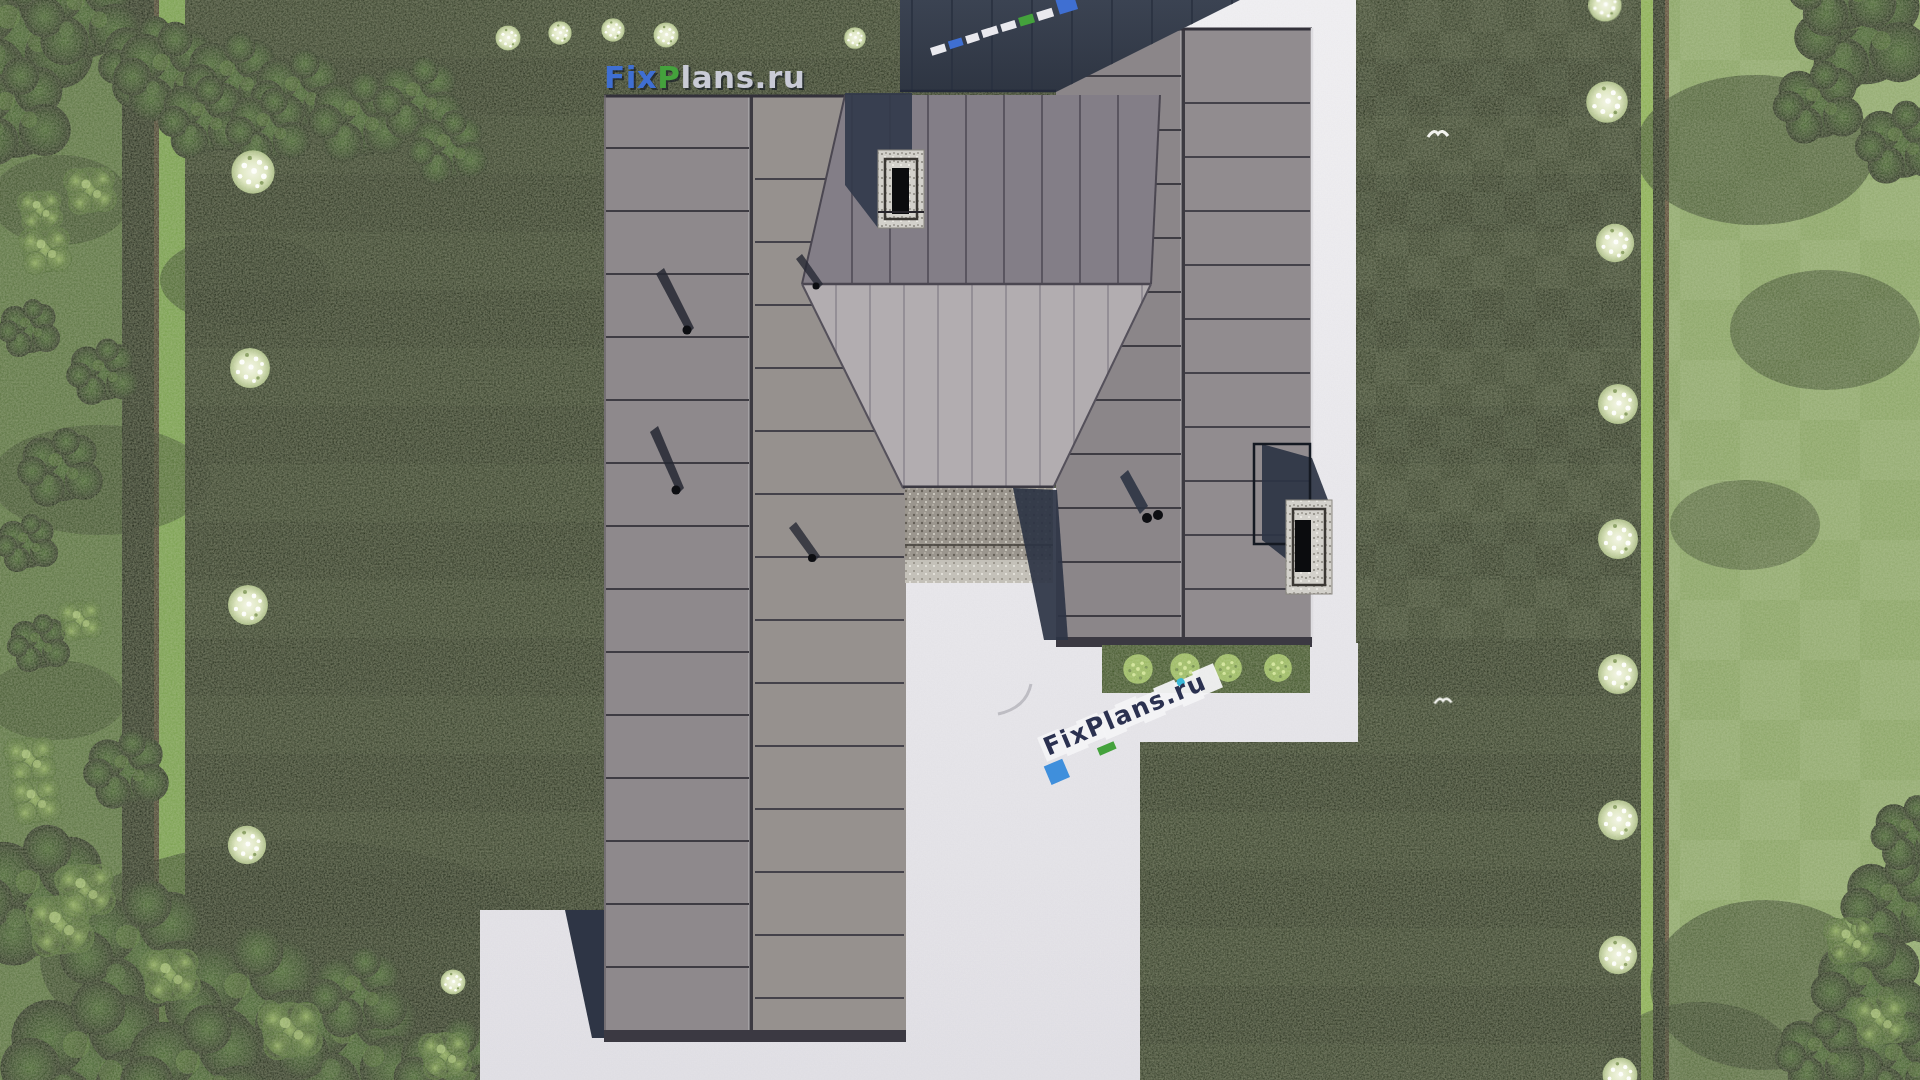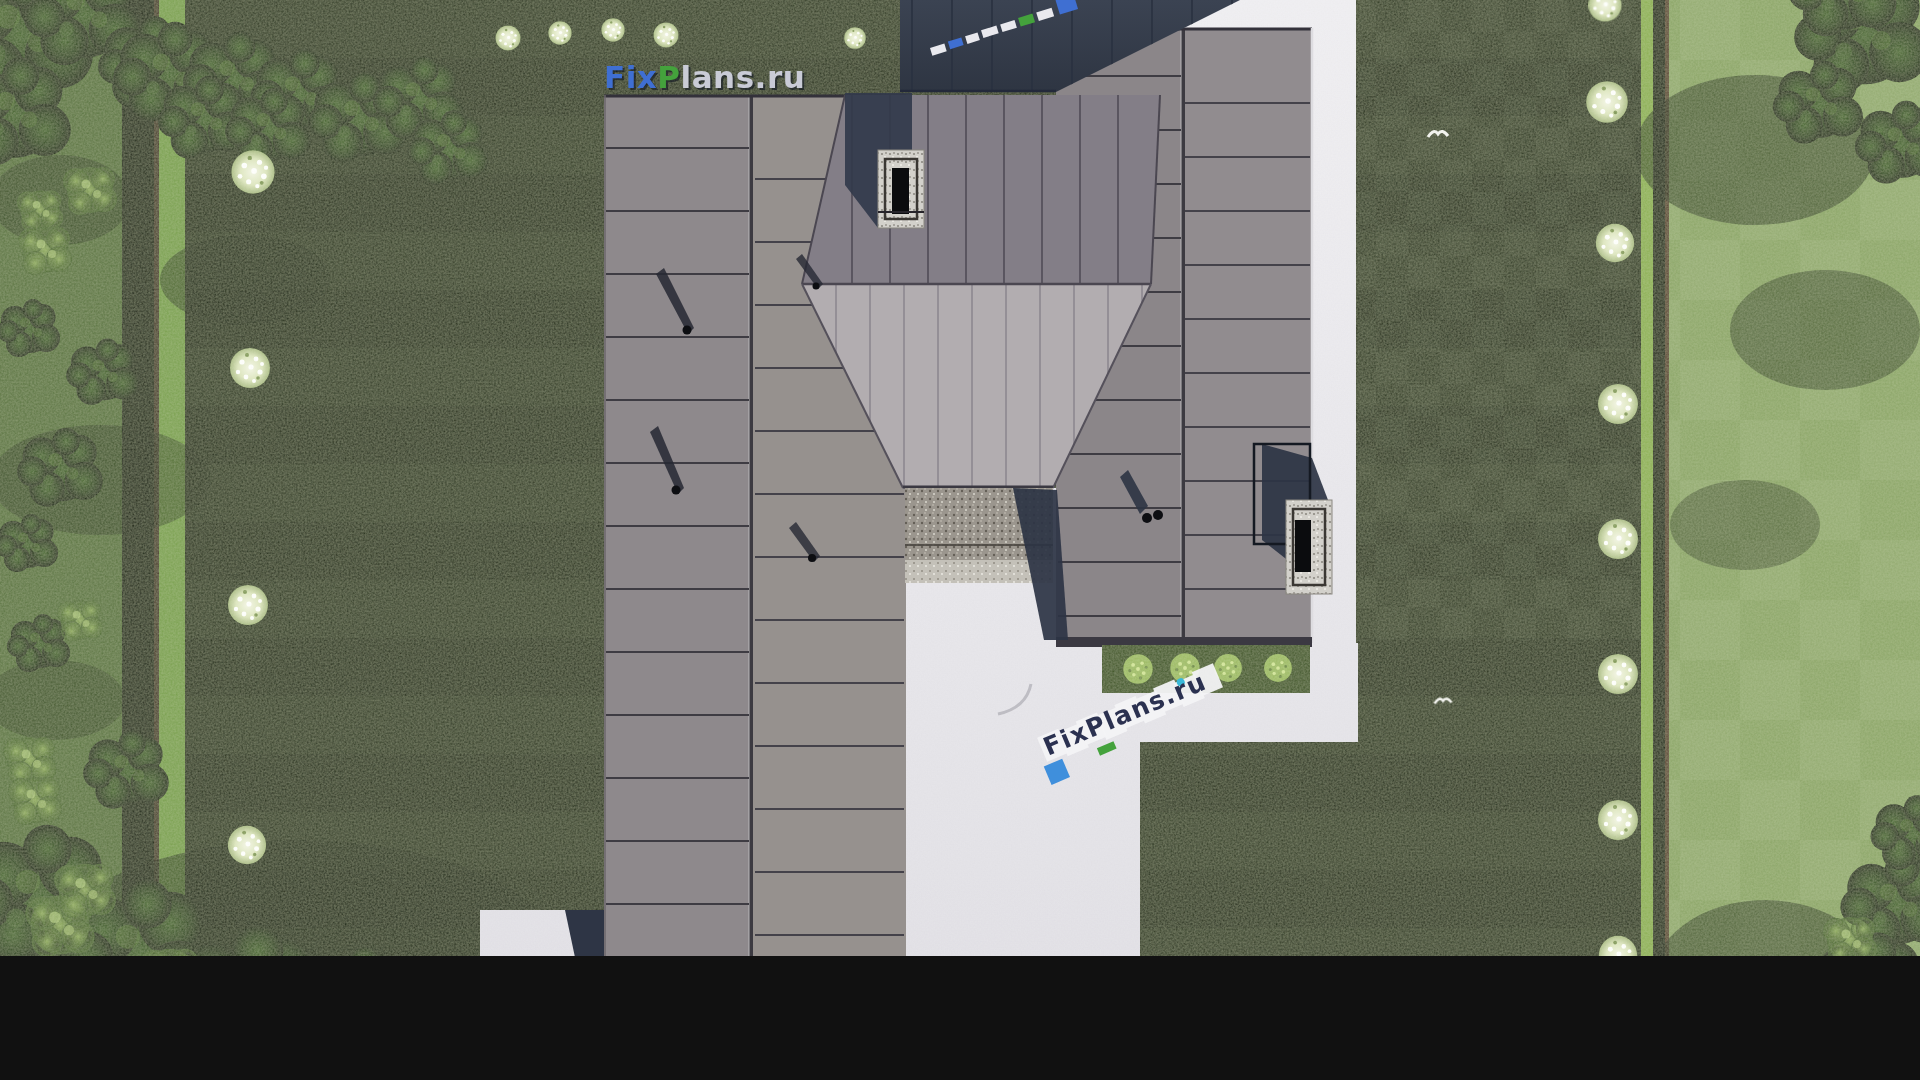--- a/index.html
+++ b/index.html
@@ -1,16 +1,16 @@
 <!DOCTYPE html>
 <html><head>
 <meta charset="utf-8">
 <style>
   html,body{margin:0;padding:0;background:#111;}
-  .stage{position:relative;width:1920px;height:956px;overflow:hidden;font-family:"DejaVu Sans","Liberation Sans",sans-serif;}
+  .stage{position:relative;width:1920px;height:1080px;overflow:hidden;font-family:"DejaVu Sans","Liberation Sans",sans-serif;}
   svg{position:absolute;left:0;top:0;display:block;}
   .wm-top{font-family:"DejaVu Sans","Liberation Sans",sans-serif;font-weight:bold;filter:drop-shadow(2.5px 2.5px 0 rgba(10,14,30,.55));}
   .wm-drive{font-family:"DejaVu Sans","Liberation Sans",sans-serif;font-weight:bold;}
 </style>
 </head>
 <body>
 
 <div class="stage">
 <svg width="1920" height="1080" viewBox="0 0 1920 1080">
 <defs>

